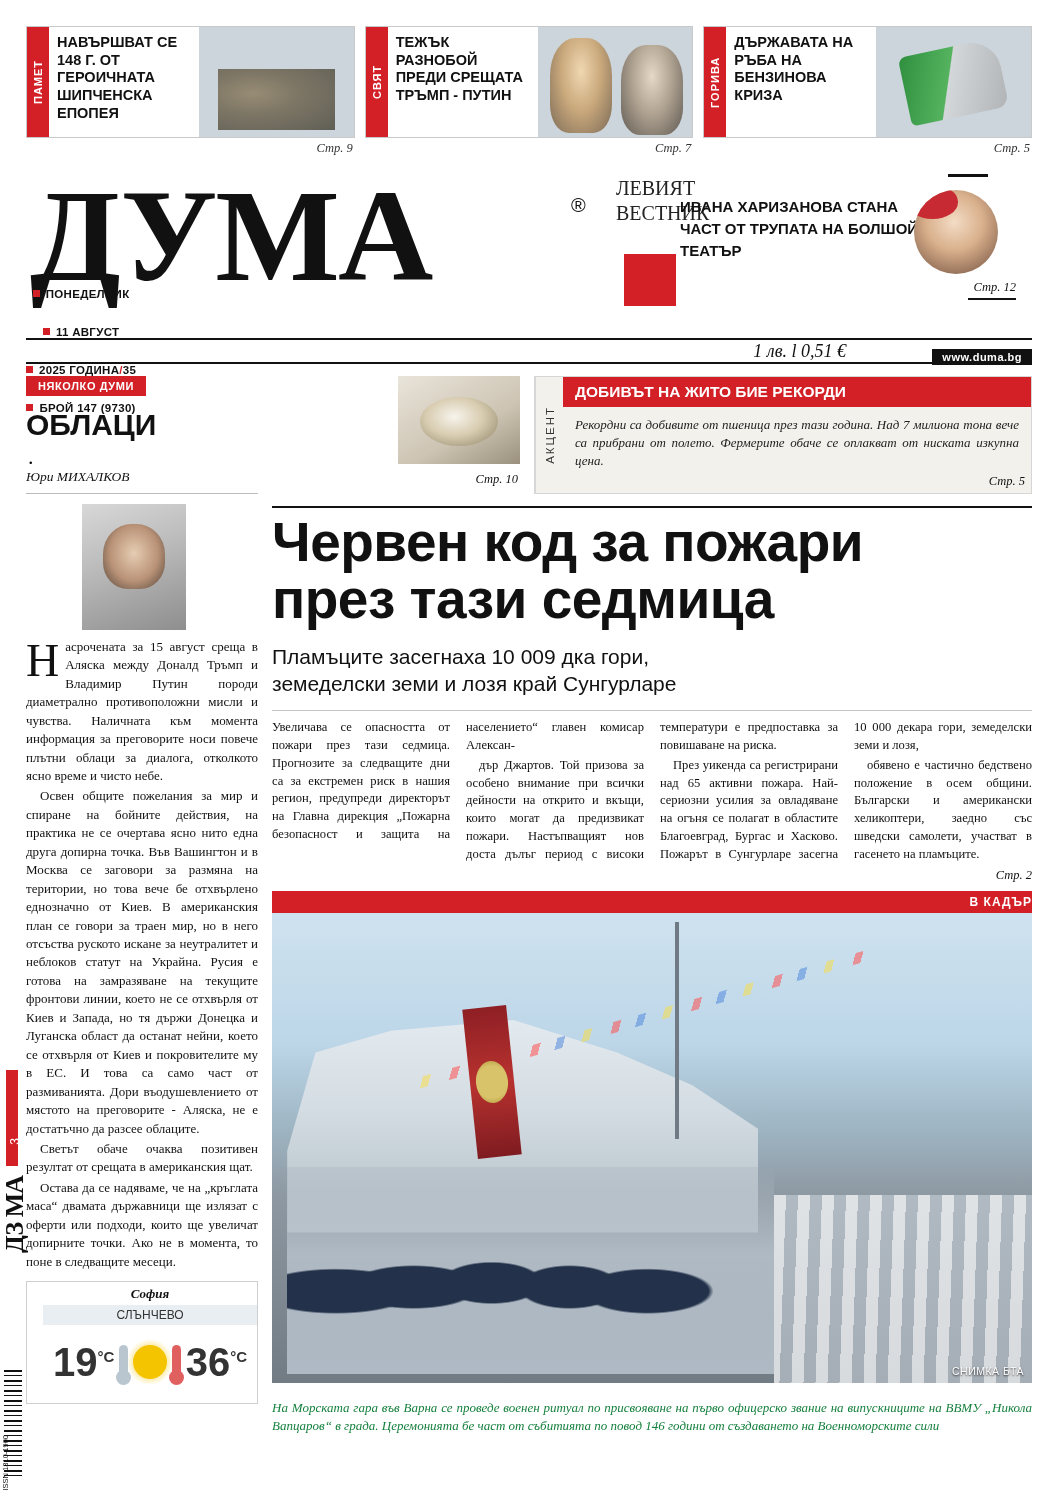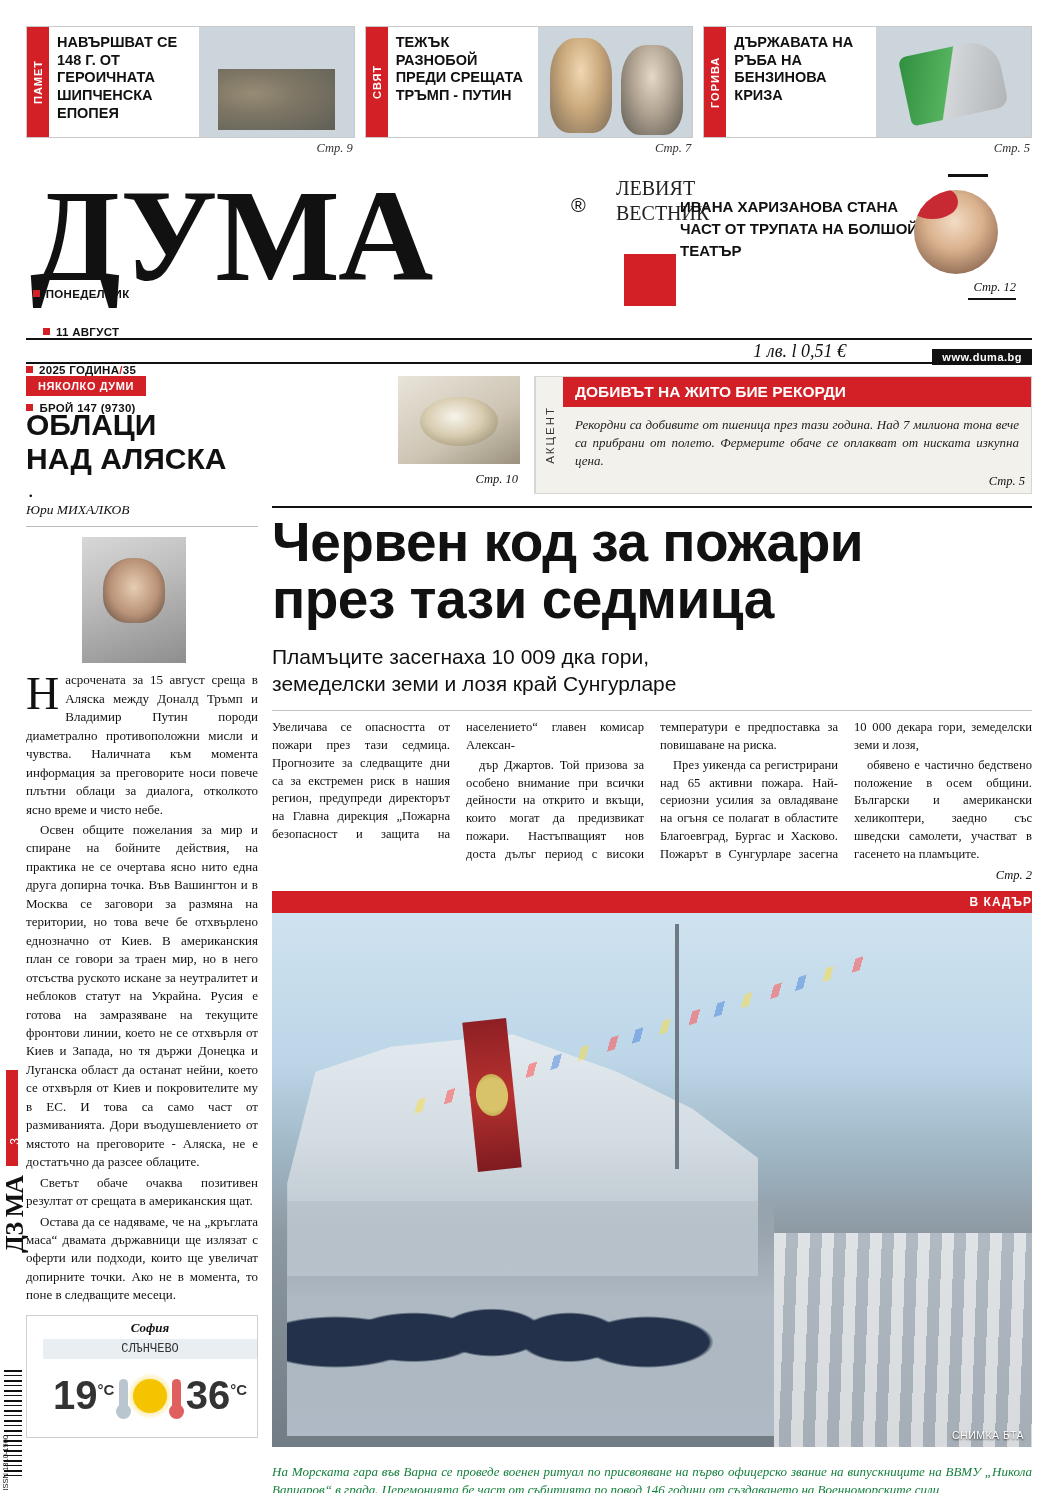--- a/index.html
+++ b/index.html
@@ -165,21 +165,21 @@
     padding: 4px 6px 0 0; font-weight: normal;
   }
 
   
   .weather { border: 1px solid #cfcfcf; margin-top: 10px; padding-left: 16px; }
   .weather .city {
     text-align: center; font-family: "Liberation Serif", serif; font-weight: bold;
     font-style: italic; font-size: 13px; padding: 4px 0 3px;
   }
   .weather .cond {
-    background: #e8eef2; text-align: center; font-family: Liberation Mono, monospace;
+    background: #e8eef2; text-align: center; font-family: Liberation Sans, sans-serif;
     font-size: 12px; color: #333; padding: 3px 0;
   }
   .weather .temps {
     display: flex; align-items: center; justify-content: space-between;
     padding: 6px 10px 10px; height: 78px;
   }
   .temp { font-family: "Liberation Sans", sans-serif; font-size: 40px; font-weight: bold; color: #333; }
   .temp sup { font-size: 15px; vertical-align: super; }
   .sun { width: 34px; height: 34px; border-radius: 50%; background: #f5c400; position: relative; }
   .sun::after {
@@ -246,21 +246,21 @@
   .cols4 p:first-child { text-indent: 0; }
   .stp { text-align: right; font-style: italic; font-size: 12.5px; margin-top: 4px; }
 
   
   .kadr {
     background: #d31f26; color: #fff; text-align: right;
     font-family: "Liberation Sans", sans-serif; font-weight: bold; font-size: 12px;
     letter-spacing: 1px; padding: 4px 0; margin-top: 8px;
   }
   .photo {
-    position: relative; height: 534px; overflow: hidden;
+    position: relative; height: 470px; overflow: hidden;
     background: linear-gradient(180deg,#cfe2ef 0%,#bcd6e8 28%,#9fb6c4 45%,#8e9aa4 60%,#7e8890 100%);
   }
   .photo .ship {
     position: absolute; left: 2%; top: 10%; width: 62%; height: 58%;
     background: linear-gradient(180deg,#eef3f6 0%,#d6dee4 55%,#b4bfc7 100%);
     clip-path: polygon(0% 70%, 6% 34%, 22% 26%, 48% 22%, 70% 34%, 86% 46%, 100% 62%, 100% 100%, 0% 100%);
     opacity: .95;
   }
   .photo .mast {
     position: absolute; left: 53%; top: 2%; width: 4px; height: 46%; background: #6f7a84;
@@ -392,21 +392,20 @@
     <div class="price">1 лв. l 0,51 €</div>
     <div class="site">www.duma.bg</div>
   </div>
 
   <div class="content">
 
     <div class="col-left">
       <div class="kicker">НЯКОЛКО ДУМИ</div>
       <div class="op-title">
         <div>ОБЛАЦИ</div>
-        <div>НАД АЛЯСКА</div>
       </div>
       <div class="op-dot">.</div>
       <div class="op-author">Юри МИХАЛКОВ</div>
       <div class="op-rule"></div>
       <div class="op-photo"></div>
 
       <div class="op-body">
         <p><span class="dropcap">Н</span><span>асрочената за 15 август среща в Аляска между Доналд Тръмп и Владимир Путин породи диаметрално противоположни мисли и чувства. Наличната към момента информация за преговорите носи повече плътни облаци за диалога, отколкото ясно време и чисто небе.</span></p>
         <p>Освен общите пожелания за мир и спиране на бойните действия, на практика не се очертава ясно нито една друга допирна точка. Във Вашингтон и в Москва се заговори за размяна на територии, но това вече бе отхвърлено еднозначно от Киев. В американския план се говори за траен мир, но в него отсъства руското искане за неутралитет и неблоков статут на Украйна. Русия е готова на замразяване на текущите фронтови линии, което не се отхвърля от Киев и Запада, но тя държи Донецка и Луганска област да останат нейни, което се отхвърля от Киев и покровителите му в ЕС. И това са само част от размиванията. Дори въодушевлението от мястото на преговорите - Аляска, не е достатъчно да разсее облаците.</p>
         <p>Светът обаче очаква позитивен резултат от срещата в американския щат.</p>

